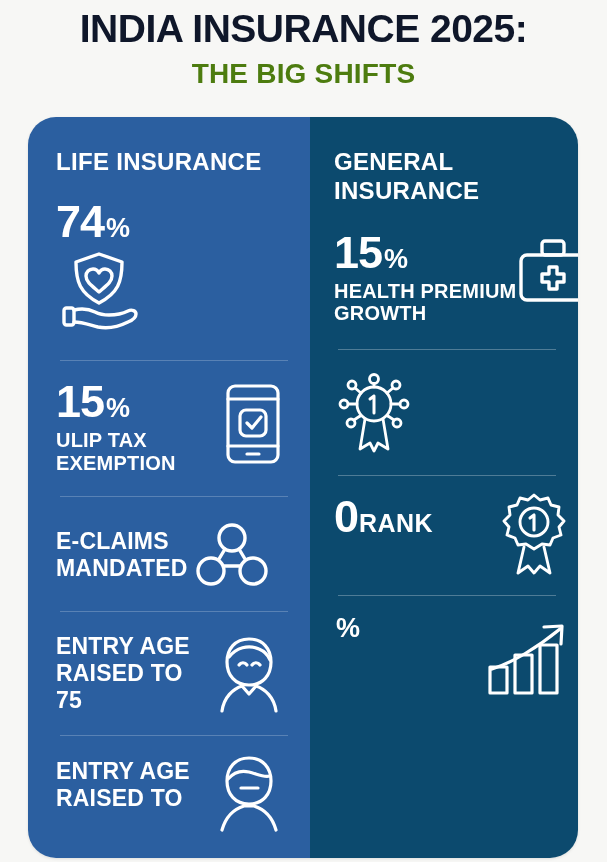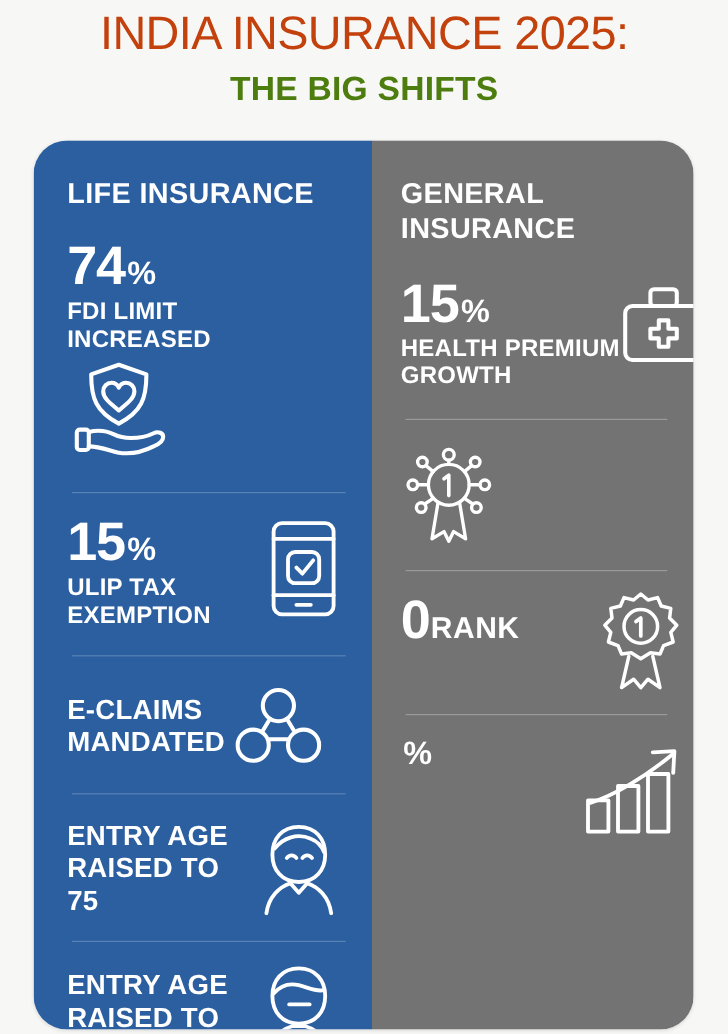--- a/index.html
+++ b/index.html
@@ -10,23 +10,23 @@
     overflow:hidden;
     position:relative;
   }
   .header{
     width:607px;
     padding-top:4px;
     text-align:center;
   }
   .title{
     font-size:39px;
-    font-weight:normal;
+    font-weight:bold;
     letter-spacing:-0.5px;
-    color:#c2410c;
+    color:#0f172a;
     line-height:1.05;
     margin:0;
     padding-top:5px;
   }
   .subtitle{
     font-size:28px;
     font-weight:bold;
     letter-spacing:0.2px;
     color:#4d7c0f;
     line-height:1.1;
@@ -46,21 +46,21 @@
     position:relative;
     box-sizing:border-box;
   }
   .col-life{
     width:282px;
     background:#2b5fa0;
     padding:30px 0 0 28px;
   }
   .col-general{
     width:268px;
-    background:#737373;
+    background:#0c4a6e;
     padding:30px 0 0 24px;
   }
   .col-head{
     color:#ffffff;
     font-size:24px;
     font-weight:bold;
     letter-spacing:0.3px;
     line-height:1.22;
     margin:0 0 4px 0;
   }
@@ -140,22 +140,20 @@
   <div class="col col-life">
 
     <div class="col-head">LIFE INSURANCE</div>
 
     <div class="stat" style="margin-top:24px;padding-right:18px;flex-direction:column;">
       <div class="stat-text">
         <div class="num-row">
           <span class="num">74</span>
           <span class="num-sm">%</span>
         </div>
-        <div class="label">FDI LIMIT
-INCREASED</div>
       </div>
       <div class="icon" style="margin-top:4px;">
         <svg width="86" height="86" viewBox="0 0 86 86" fill="none" stroke="#ffffff" stroke-width="3.4" stroke-linecap="round" stroke-linejoin="round">
           <path d="M43 6 L66 14 C66 34 62 45 43 55 C24 45 20 34 20 14 Z"></path>
           <path d="M43 44 C36 38 30 34 30 28 C30 24 33 21 37 21 C40 21 42 23 43 25 C44 23 46 21 49 21 C53 21 56 24 56 28 C56 34 50 38 43 44 Z"></path>
           <rect x="8" y="60" width="10" height="17" rx="2.5"></rect>
           <path d="M18 62 C26 60 33 61 39 64 C43 66 48 67 53 67 C60 67 66 66 72 63 C76 61 80 63 80 66 C80 69 77 72 72 74 C62 79 52 81 42 79 C34 77 26 74 18 74"></path>
         </svg>
       </div>
     </div>

